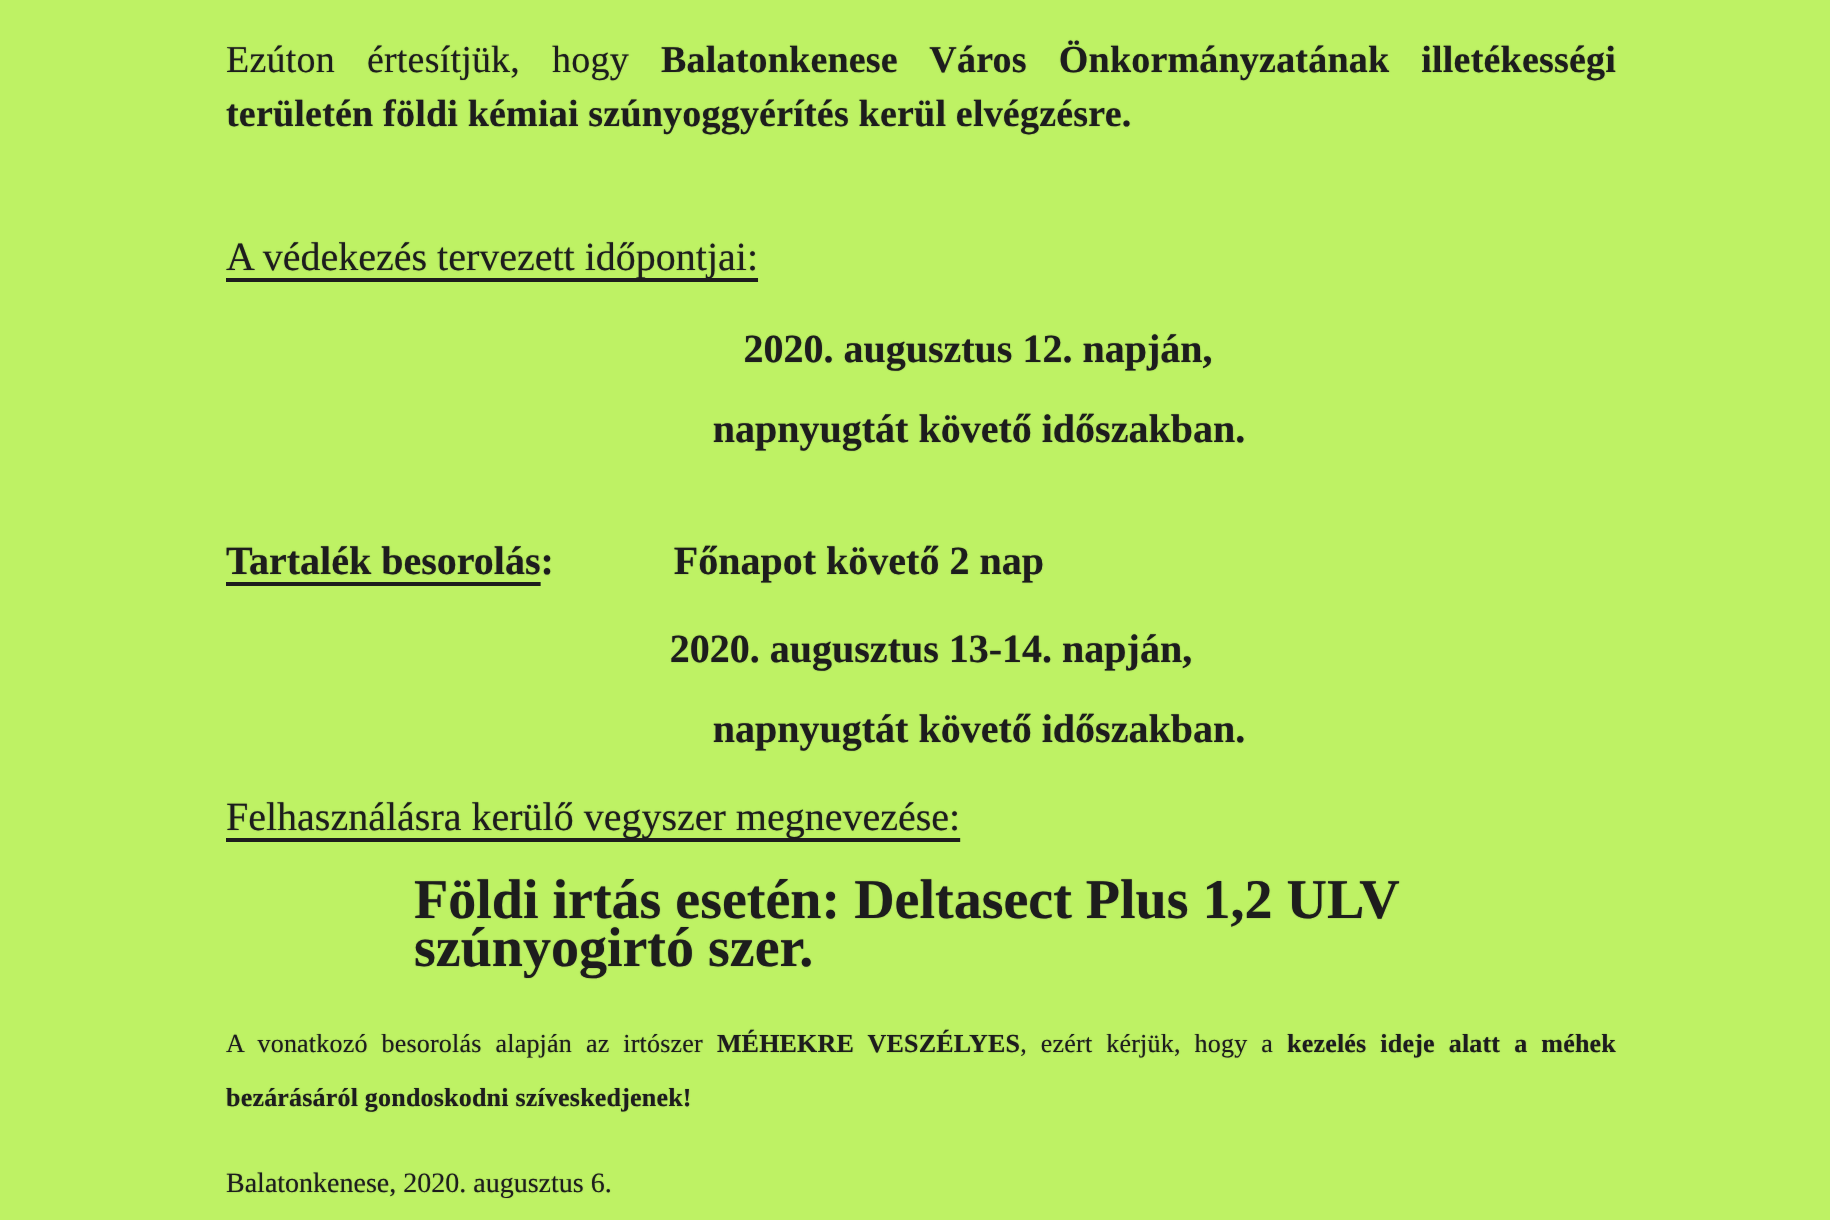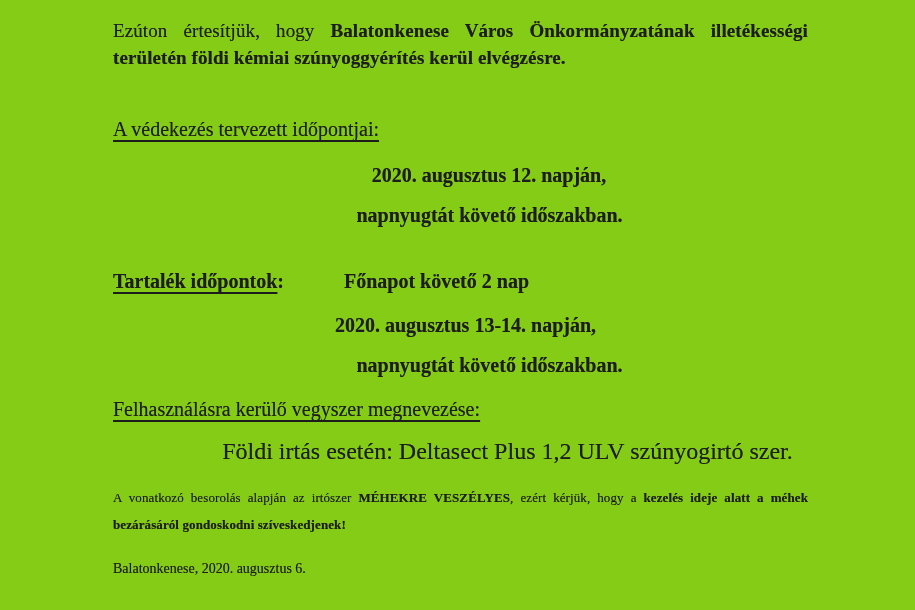--- a/index.html
+++ b/index.html
@@ -4,21 +4,21 @@
 <style>
   html, body {
     margin: 0;
     padding: 0;
     background: #ffffff;
   }
   .page {
     position: relative;
     width: 915px;
     height: 610px;
-    background: #84cc16;
+    background: #bef264;
     overflow: hidden;
     font-family: "Liberation Serif", "DejaVu Serif", serif;
     color: #1d1d1d;
   }
   .content {
     position: absolute;
     left: 113px;
     top: 0;
     width: 695px;
   }
@@ -69,25 +69,24 @@
   }
   .backup-label {
     text-decoration: underline;
     text-decoration-thickness: 2px;
     text-underline-offset: 4px;
   }
   .backup-value { margin-left: 60px; }
 
   .chemical-line {
     margin: 18px 0 0 94px;
-    font-size: 24px;
+    font-size: 28px;
     line-height: 24px;
-    font-weight: normal;
+    font-weight: bold;
     text-shadow: 0 0 0.6px rgba(30,30,30,0.55);
-    text-align: center;
   }
 
   .warning {
     margin: 21px 0 0 0;
     font-size: 13px;
     line-height: 27px;
     text-align: justify;
     letter-spacing: 0.1px;
     text-shadow: 0 0 0.6px rgba(30,30,30,0.55);
   }
@@ -105,21 +104,21 @@
 <div class="page">
   <div class="content">
 
     <p class="intro"><span>Ezúton értesítjük, hogy </span><span class="bold">Balatonkenese Város Önkormányzatának illetékességi területén földi kémiai szúnyoggyérítés kerül elvégzésre.</span></p>
 
     <p class="section-heading heading-1">A védekezés tervezett időpontjai:</p>
 
     <p class="centered-line date-1">2020. augusztus 12. napján,</p>
     <p class="centered-line time-1">napnyugtát követő időszakban.</p>
 
-    <p class="backup-line"><span class="backup-label">Tartalék időpontok</span><span>:</span><span class="backup-value">Főnapot követő 2 nap</span></p>
+    <p class="backup-line"><span class="backup-label">Tartalék besorolás</span><span>:</span><span class="backup-value">Főnapot követő 2 nap</span></p>
 
     <p class="centered-line date-2">2020. augusztus 13-14. napján,</p>
     <p class="centered-line time-2">napnyugtát követő időszakban.</p>
 
     <p class="section-heading heading-2">Felhasználásra kerülő vegyszer megnevezése:</p>
 
     <p class="chemical-line">Földi irtás esetén: Deltasect Plus 1,2 ULV szúnyogirtó szer.</p>
 
     <p class="warning"><span>A vonatkozó besorolás alapján az irtószer </span><span class="bold">MÉHEKRE VESZÉLYES</span><span>, ezért kérjük, hogy a </span><span class="bold">kezelés ideje alatt a méhek bezárásáról gondoskodni szíveskedjenek!</span></p>
 

